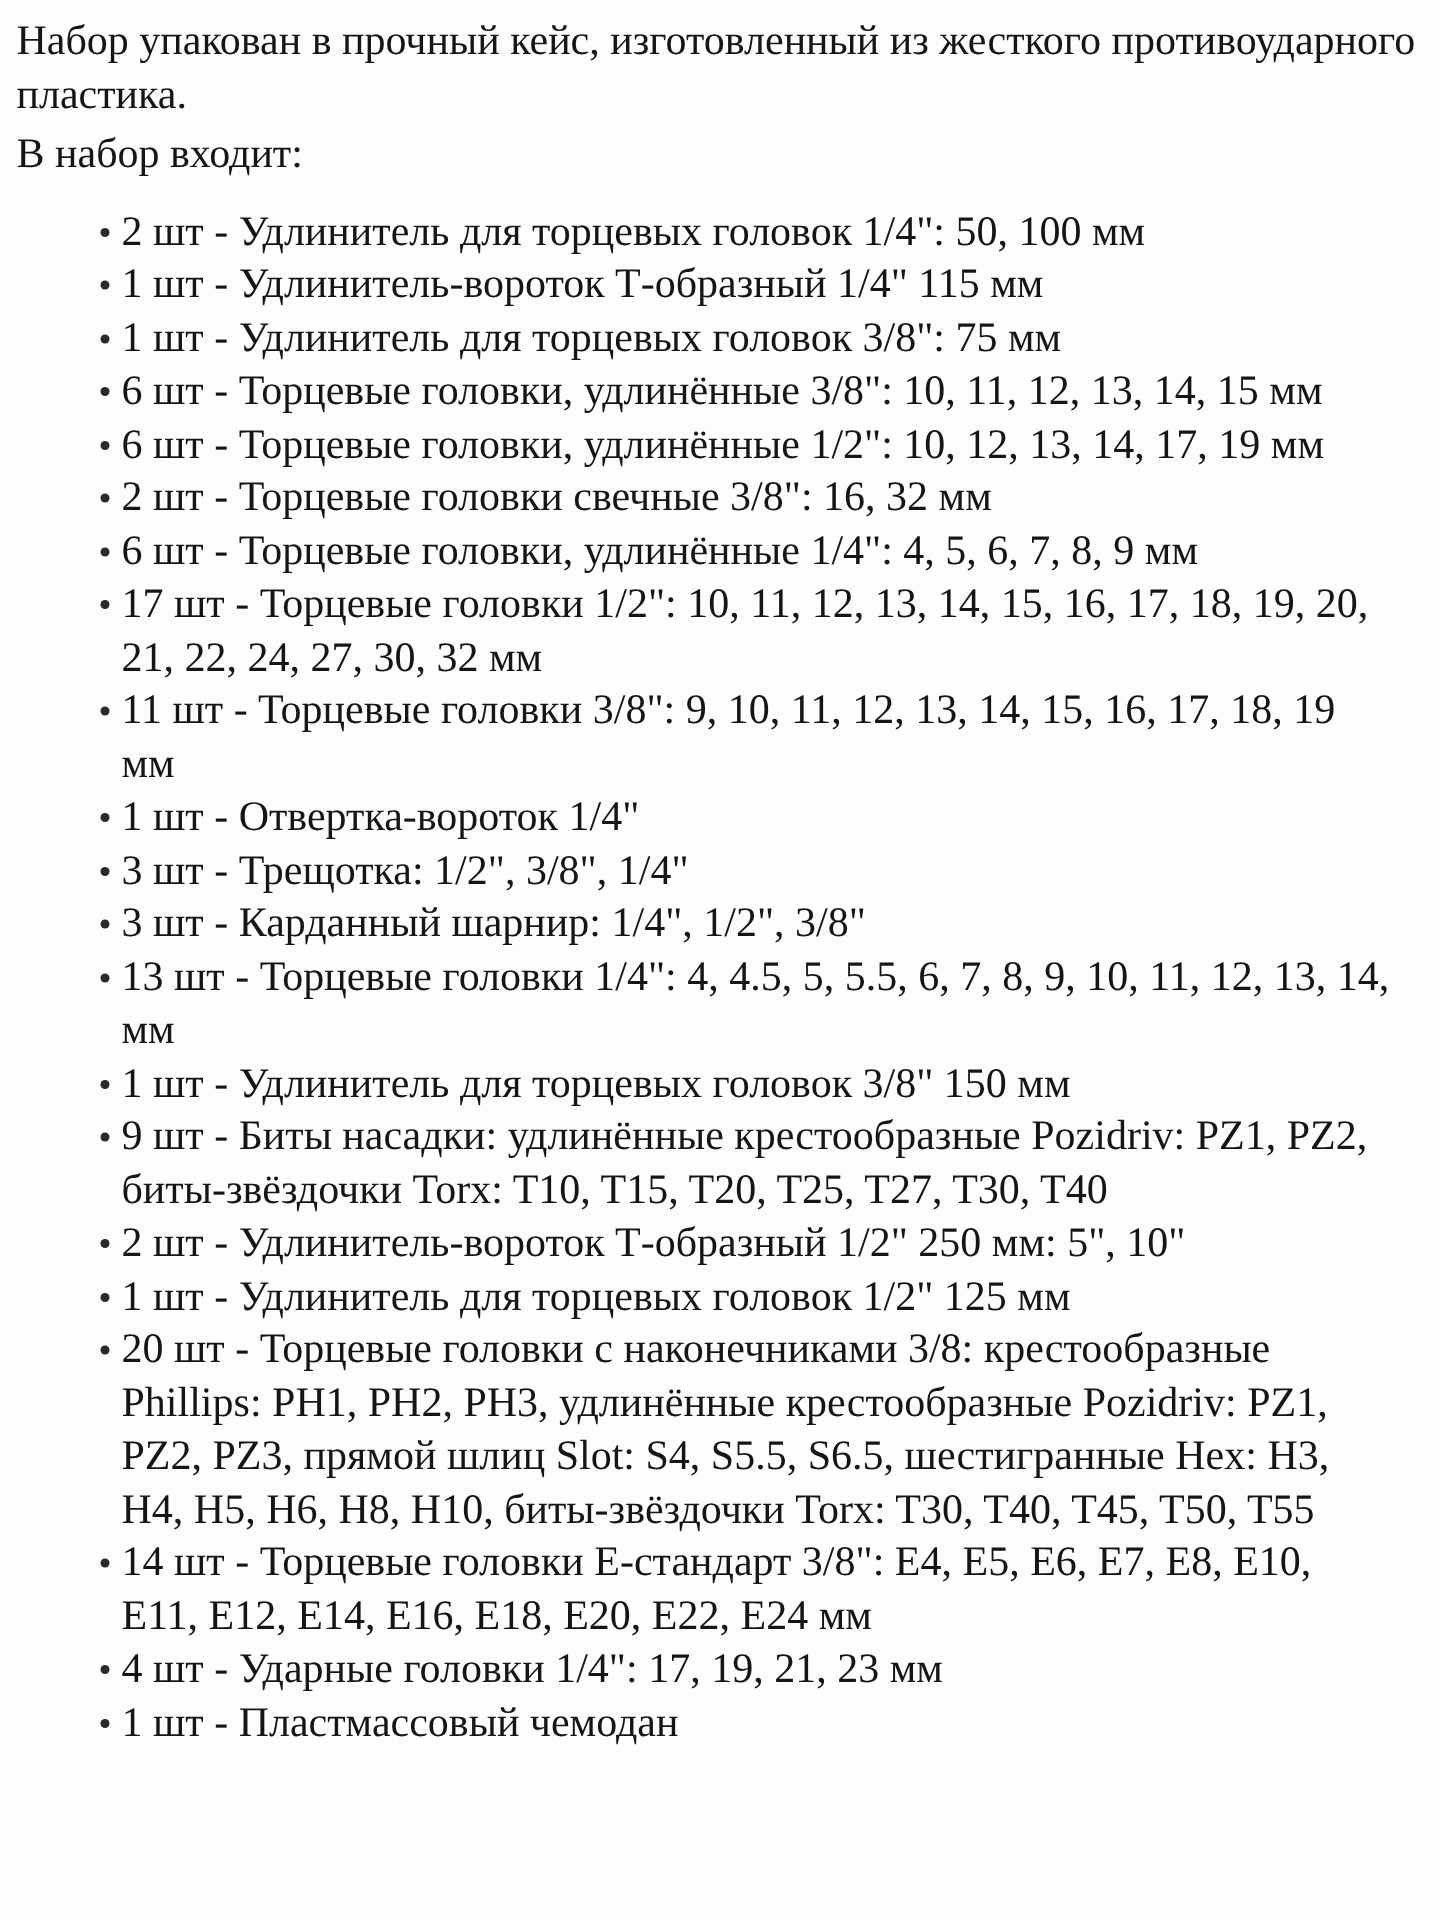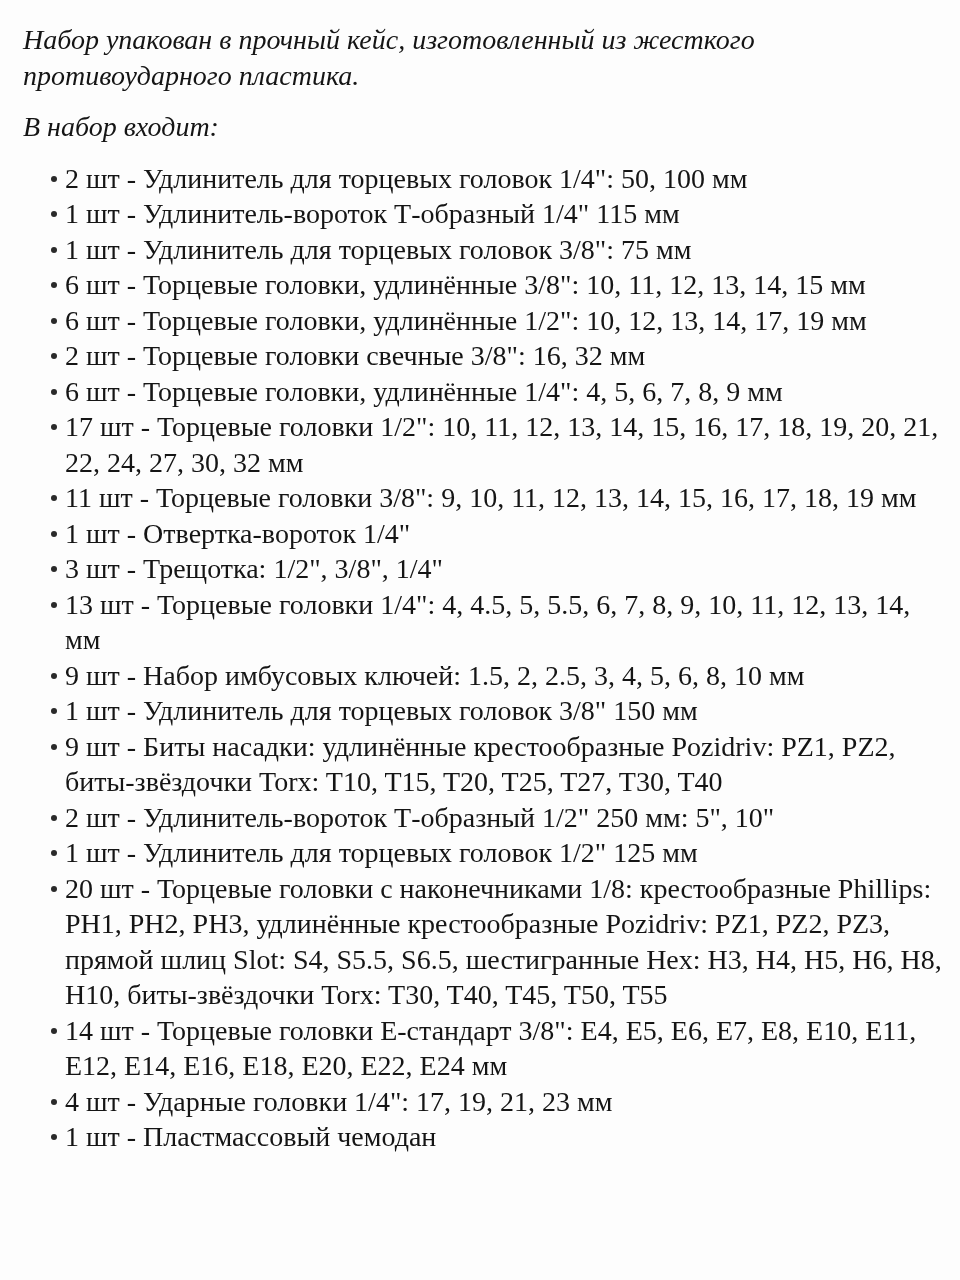--- a/index.html
+++ b/index.html
@@ -15,25 +15,24 @@
     width: 960px;
     height: 1280px;
     padding: 6px 12px 0 7px;
     font-family: "Liberation Serif", "DejaVu Serif", serif;
     font-size: 28px;
     line-height: 35.5px;
     color: #151515;
     -webkit-font-smoothing: antialiased;
   }
   .doc p {
-    margin: 16px;
-    font-style: italic;
+    margin: 4px;
   }
   ul.items {
-    margin: 0;
+    margin: 16px;
     padding: 0 0 0 58px;
     list-style: none;
   }
   ul.items li {
     position: relative;
   }
   ul.items li::before {
     content: "";
     position: absolute;
     left: -14px;
@@ -55,24 +54,24 @@
       <li>1 шт - Удлинитель-вороток Т-образный 1/4" 115 мм</li>
       <li>1 шт - Удлинитель для торцевых головок 3/8": 75 мм</li>
       <li>6 шт - Торцевые головки, удлинённые 3/8": 10, 11, 12, 13, 14, 15 мм</li>
       <li>6 шт - Торцевые головки, удлинённые 1/2": 10, 12, 13, 14, 17, 19 мм</li>
       <li>2 шт - Торцевые головки свечные 3/8": 16, 32 мм</li>
       <li>6 шт - Торцевые головки, удлинённые 1/4": 4, 5, 6, 7, 8, 9 мм</li>
       <li>17 шт - Торцевые головки 1/2": 10, 11, 12, 13, 14, 15, 16, 17, 18, 19, 20, 21, 22, 24, 27, 30, 32 мм</li>
       <li>11 шт - Торцевые головки 3/8": 9, 10, 11, 12, 13, 14, 15, 16, 17, 18, 19 мм</li>
       <li>1 шт - Отвертка-вороток 1/4"</li>
       <li>3 шт - Трещотка: 1/2", 3/8", 1/4"</li>
+      <li>3 шт - Карданный шарнир: 1/4", 1/2", 3/8"</li>
       <li>13 шт - Торцевые головки 1/4": 4, 4.5, 5, 5.5, 6, 7, 8, 9, 10, 11, 12, 13, 14, мм</li>
-      <li>9 шт - Набор имбусовых ключей: 1.5, 2, 2.5, 3, 4, 5, 6, 8, 10 мм</li>
       <li>1 шт - Удлинитель для торцевых головок 3/8" 150 мм</li>
       <li>9 шт - Биты насадки: удлинённые крестообразные Pozidriv: PZ1, PZ2, биты-звёздочки Torx: T10, T15, T20, T25, T27, T30, T40</li>
       <li>2 шт - Удлинитель-вороток Т-образный 1/2" 250 мм: 5", 10"</li>
       <li>1 шт - Удлинитель для торцевых головок 1/2" 125 мм</li>
-      <li>20 шт - Торцевые головки с наконечниками 1/8: крестообразные Phillips: PH1, PH2, PH3, удлинённые крестообразные Pozidriv: PZ1, PZ2, PZ3, прямой шлиц Slot: S4, S5.5, S6.5, шестигранные Hex: H3, H4, H5, H6, H8, H10, биты-звёздочки Torx: T30, T40, T45, T50, T55</li>
+      <li>20 шт - Торцевые головки с наконечниками 3/8: крестообразные Phillips: PH1, PH2, PH3, удлинённые крестообразные Pozidriv: PZ1, PZ2, PZ3, прямой шлиц Slot: S4, S5.5, S6.5, шестигранные Hex: H3, H4, H5, H6, H8, H10, биты-звёздочки Torx: T30, T40, T45, T50, T55</li>
       <li>14 шт - Торцевые головки Е-стандарт 3/8": E4, E5, E6, E7, E8, E10, E11, E12, E14, E16, E18, E20, E22, E24 мм</li>
       <li>4 шт - Ударные головки 1/4": 17, 19, 21, 23 мм</li>
       <li>1 шт - Пластмассовый чемодан</li>
     </ul>
 </div>
 
 </body></html>

